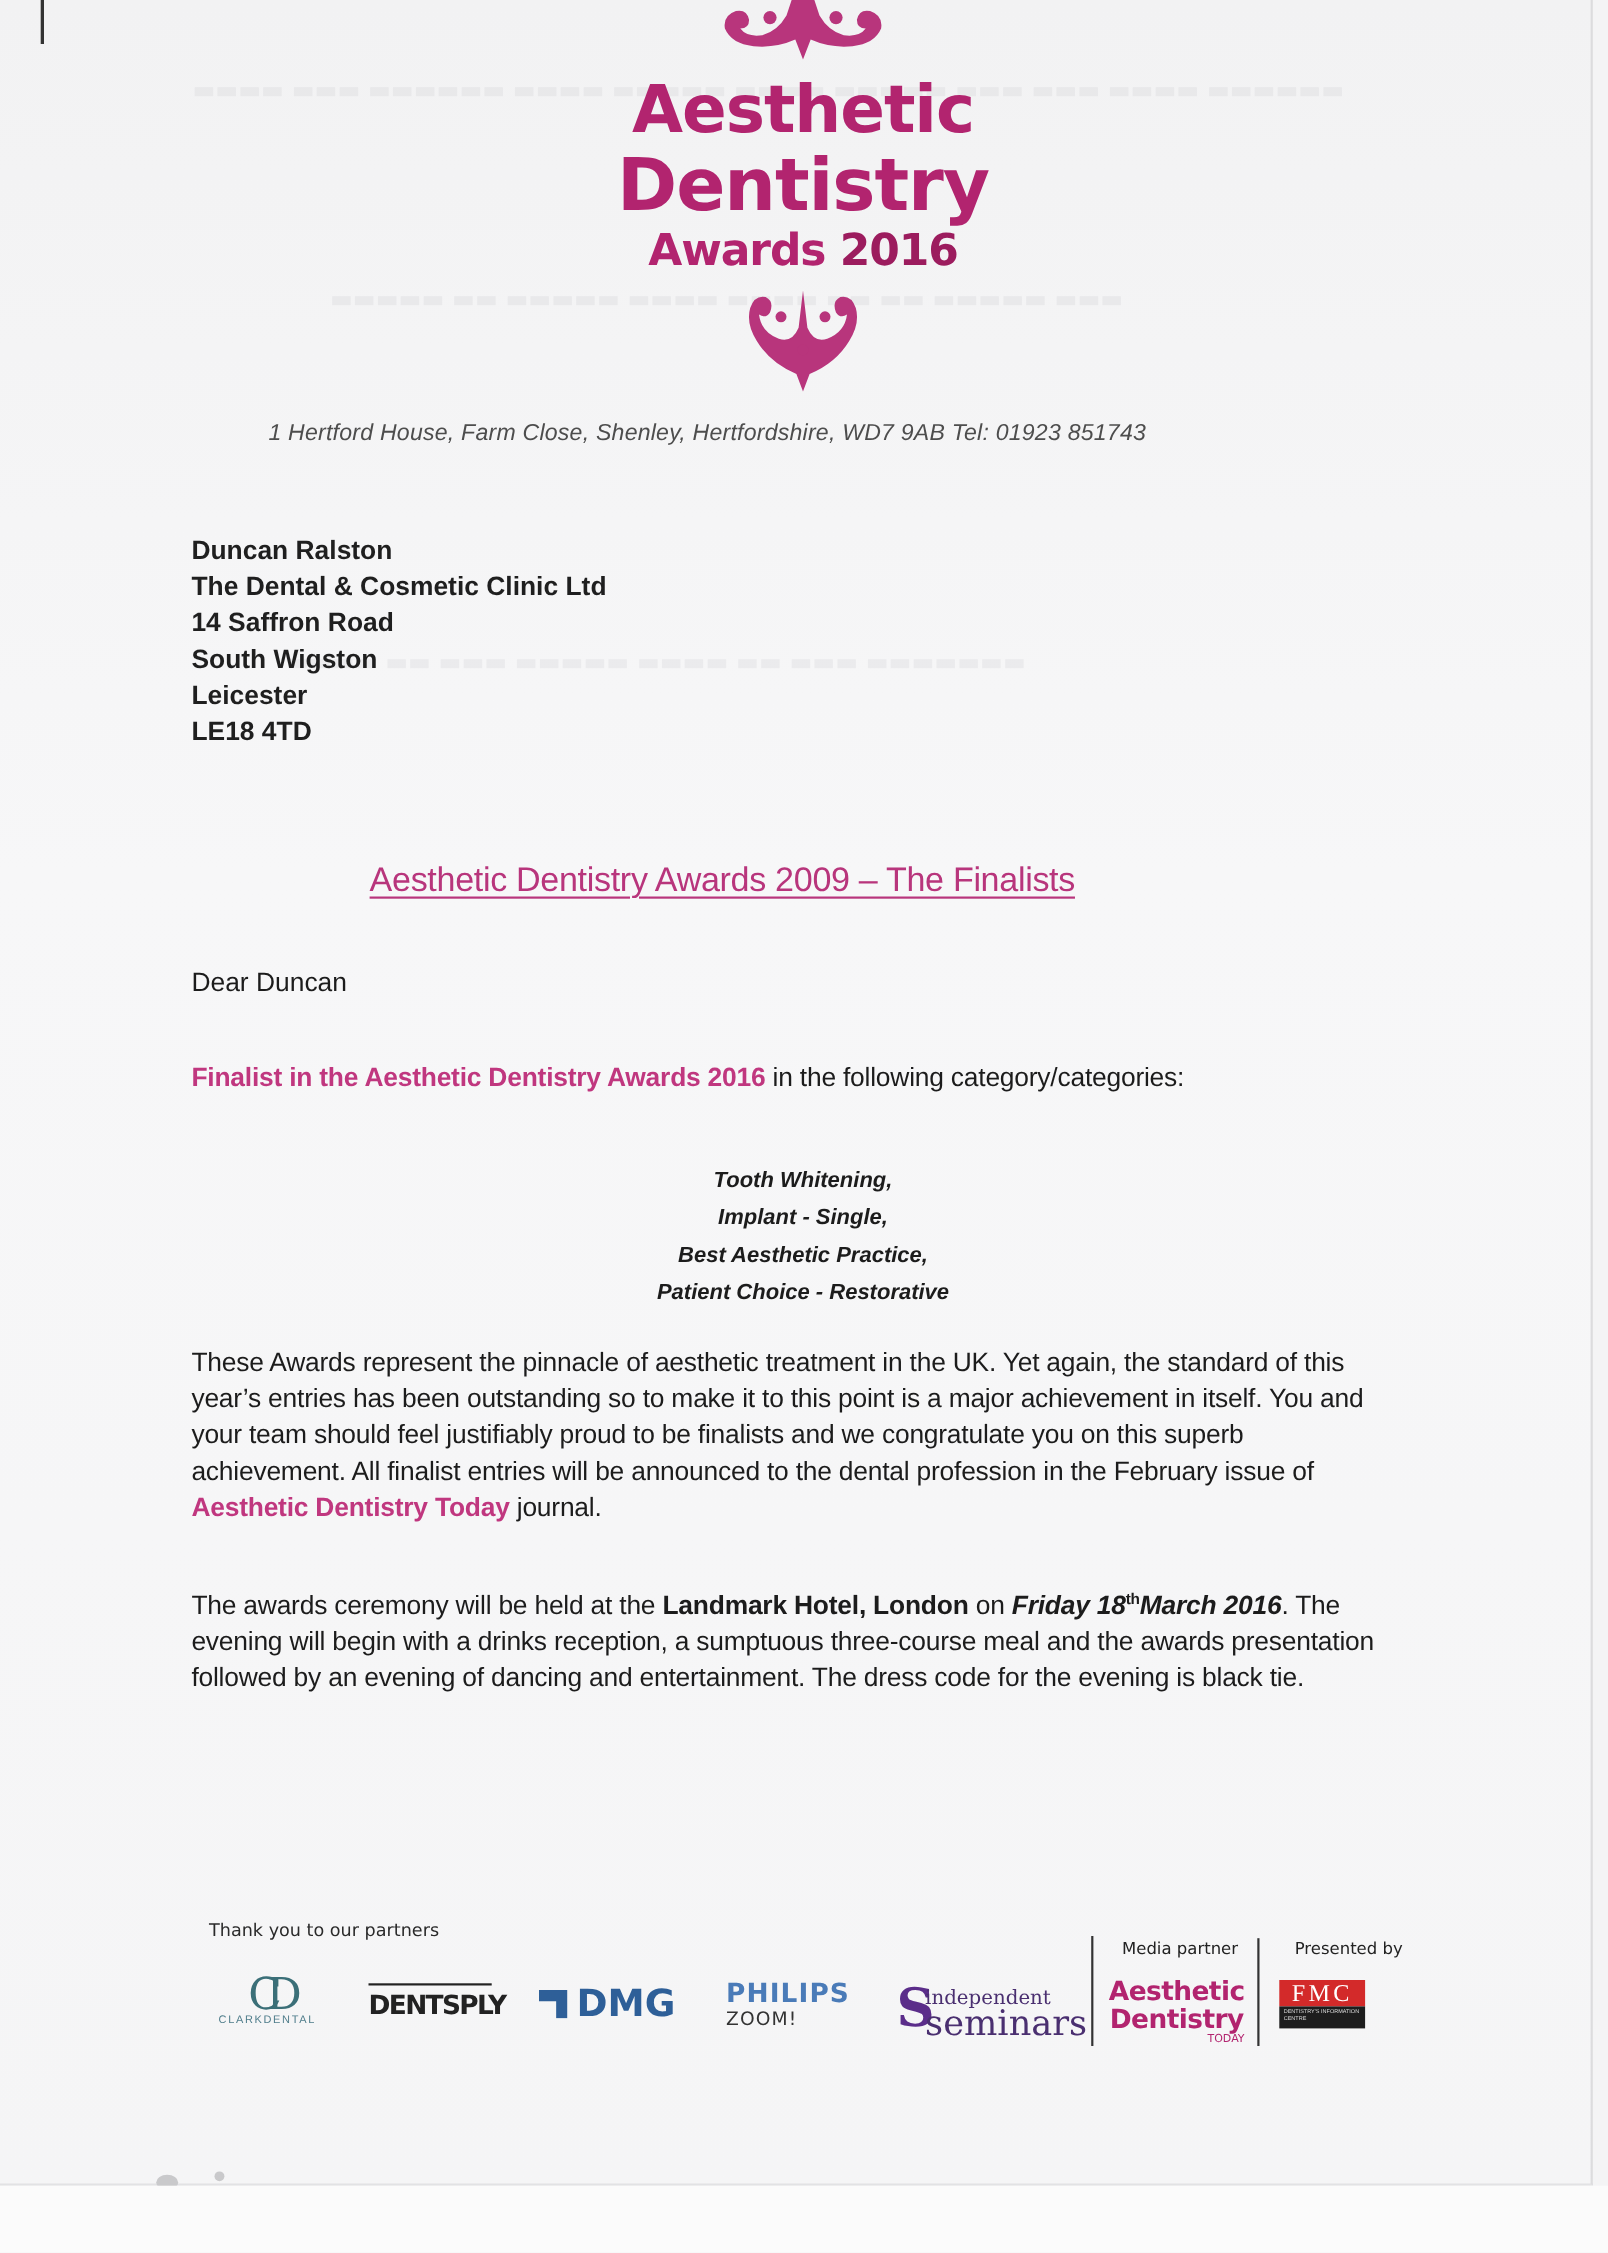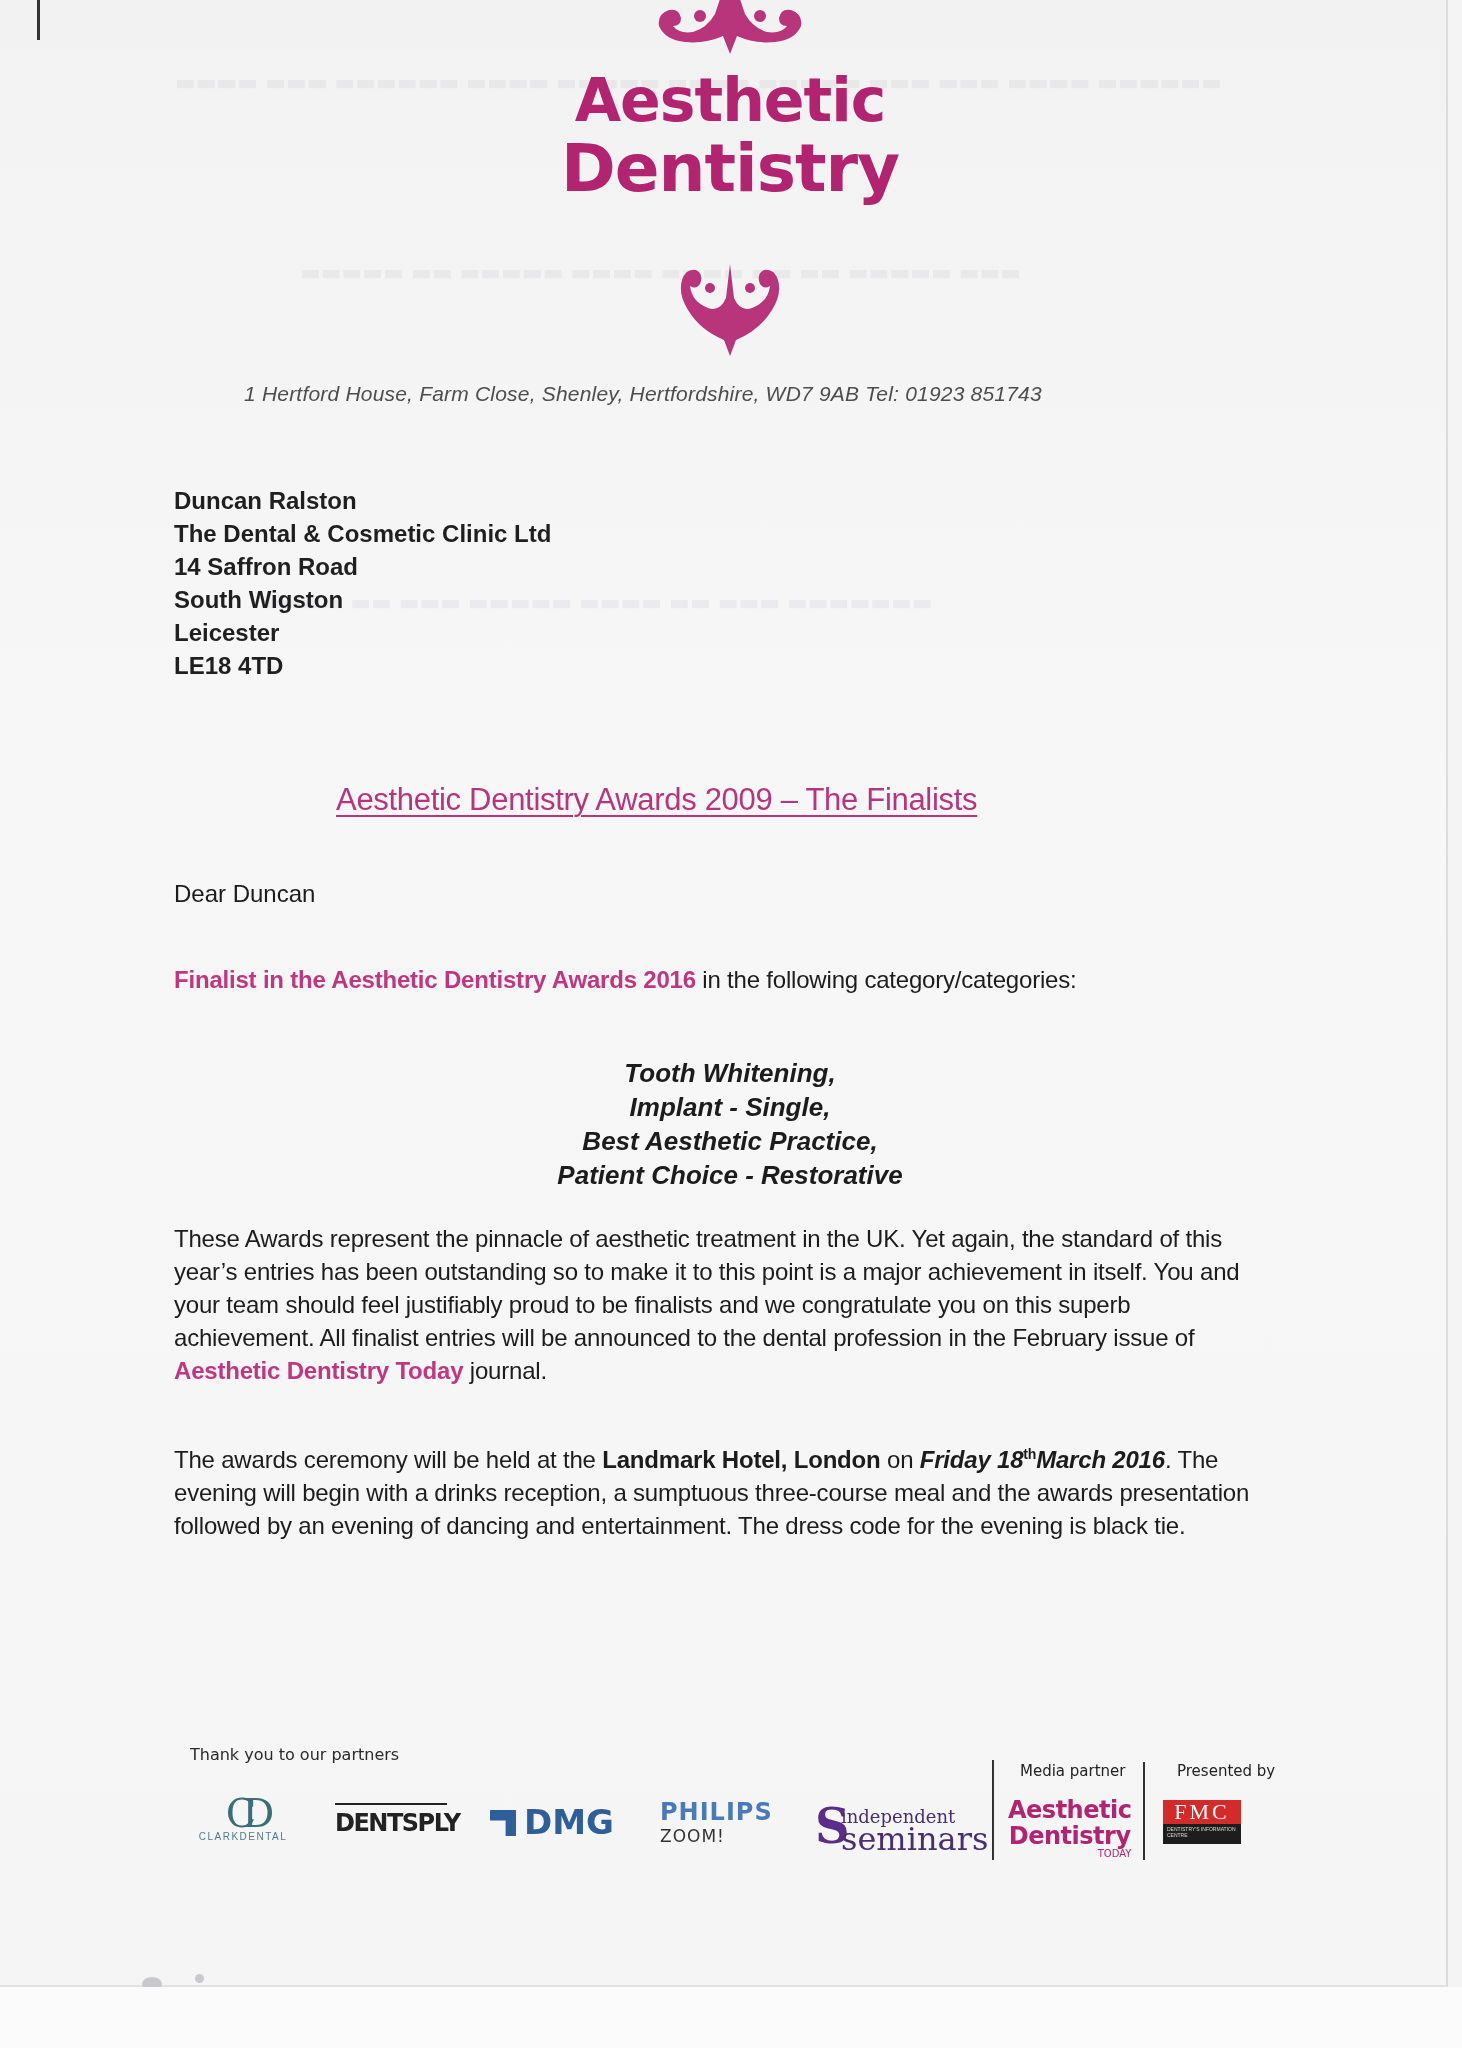--- a/index.html
+++ b/index.html
@@ -50,21 +50,21 @@
 
     .salutation { position: absolute; left: 174px; top: 880px; font-size: 24px; }
 
     .para { position: absolute; left: 174px; width: 1100px; font-size: 24px; line-height: 33px; letter-spacing: -0.2px; }
     .p1 { top: 963px; }
     .pink-bold { color: #c0377f; font-weight: bold; }
     .pink-bold-italic { color: #c0377f; font-weight: bold; }
 
     .categories {
       position: absolute; left: 420px; width: 620px; top: 1056px; text-align: center;
-      font-size: 26px; font-weight: bold; font-style: italic; line-height: 34px;
+      font-size: 20px; font-weight: bold; font-style: italic; line-height: 34px;
     }
 
     .p2 { top: 1222px; }
     .p3 { top: 1443px; }
     sup { font-size: 14px; line-height: 0; }
 
     
     .thanks { position: absolute; left: 190px; top: 1745px; font-size: 16px; color: #2a2a2a; font-family: "DejaVu Sans", sans-serif; }
     .partner { position: absolute; }
     .clark { left: 188px; top: 1795px; width: 110px; text-align: center; }
@@ -111,20 +111,24 @@
   <div class="logo">
     <svg class="ornament ornament-top" viewBox="0 0 170 60">
       <g fill="#b8357c">
         <path d="M85 58 L78 40 Q60 48 40 46 Q20 44 14 30 Q12 18 24 14 Q34 12 36 22 Q36 30 28 30 Q34 38 48 36 Q62 32 70 18 L76 0 L94 0 L100 18 Q108 32 122 36 Q136 38 142 30 Q134 30 134 22 Q136 12 146 14 Q158 18 156 30 Q150 44 130 46 Q110 48 92 40 Z"></path>
         <circle cx="55" cy="20" r="6"></circle>
           <circle cx="115" cy="20" r="6"></circle>
       </g>
     </svg>
     <div class="logo-line1">Aesthetic</div>
     <div class="logo-line2">Dentistry</div>
+    <div class="logo-line3">
+      <span>Awards</span>
+      <span class="yr">2016</span>
+    </div>
     <svg class="ornament ornament-bottom" viewBox="0 0 120 100">
       <g fill="#b8357c">
         <path d="M60 98 L54 82 Q30 72 18 52 Q8 36 12 22 Q16 10 26 12 Q34 16 30 26 Q26 32 20 28 Q22 44 38 50 Q50 54 56 40 L60 6 L64 40 Q70 54 82 50 Q98 44 100 28 Q94 32 90 26 Q86 16 94 12 Q104 10 108 22 Q112 36 102 52 Q90 72 66 82 Z"></path>
         <circle cx="40" cy="30" r="5"></circle>
           <circle cx="80" cy="30" r="5"></circle>
           <circle cx="60" cy="60" r="5"></circle>
       </g>
     </svg>
   </div>
 

